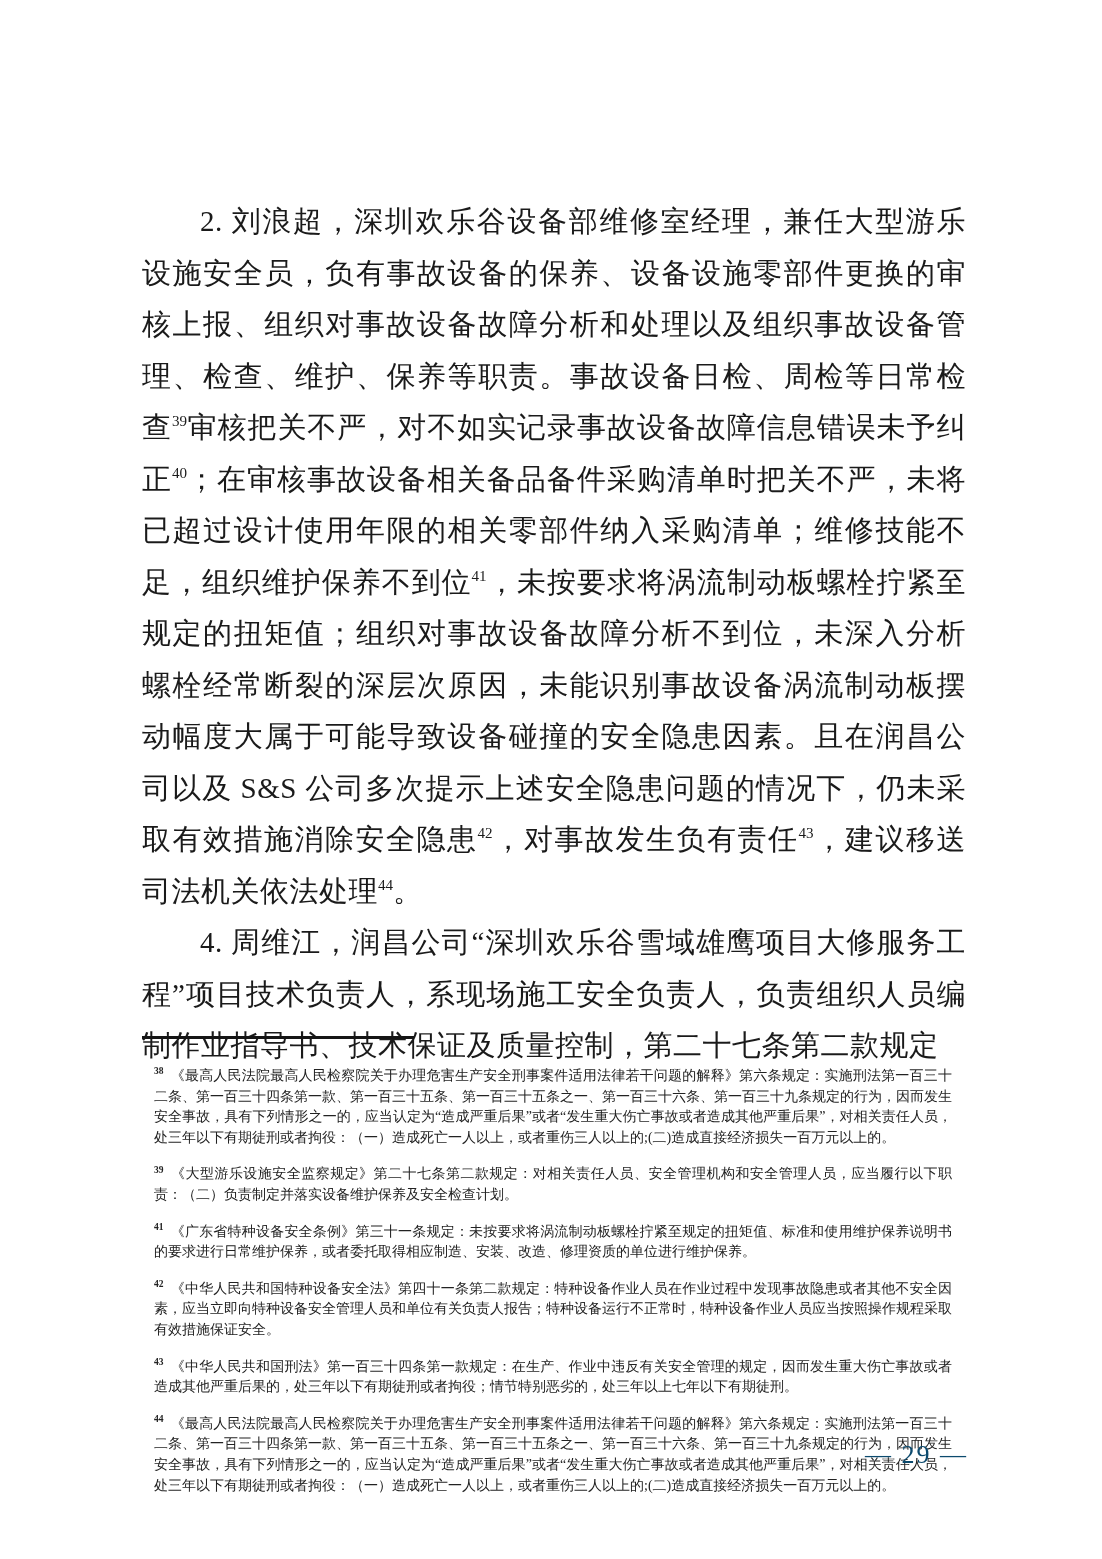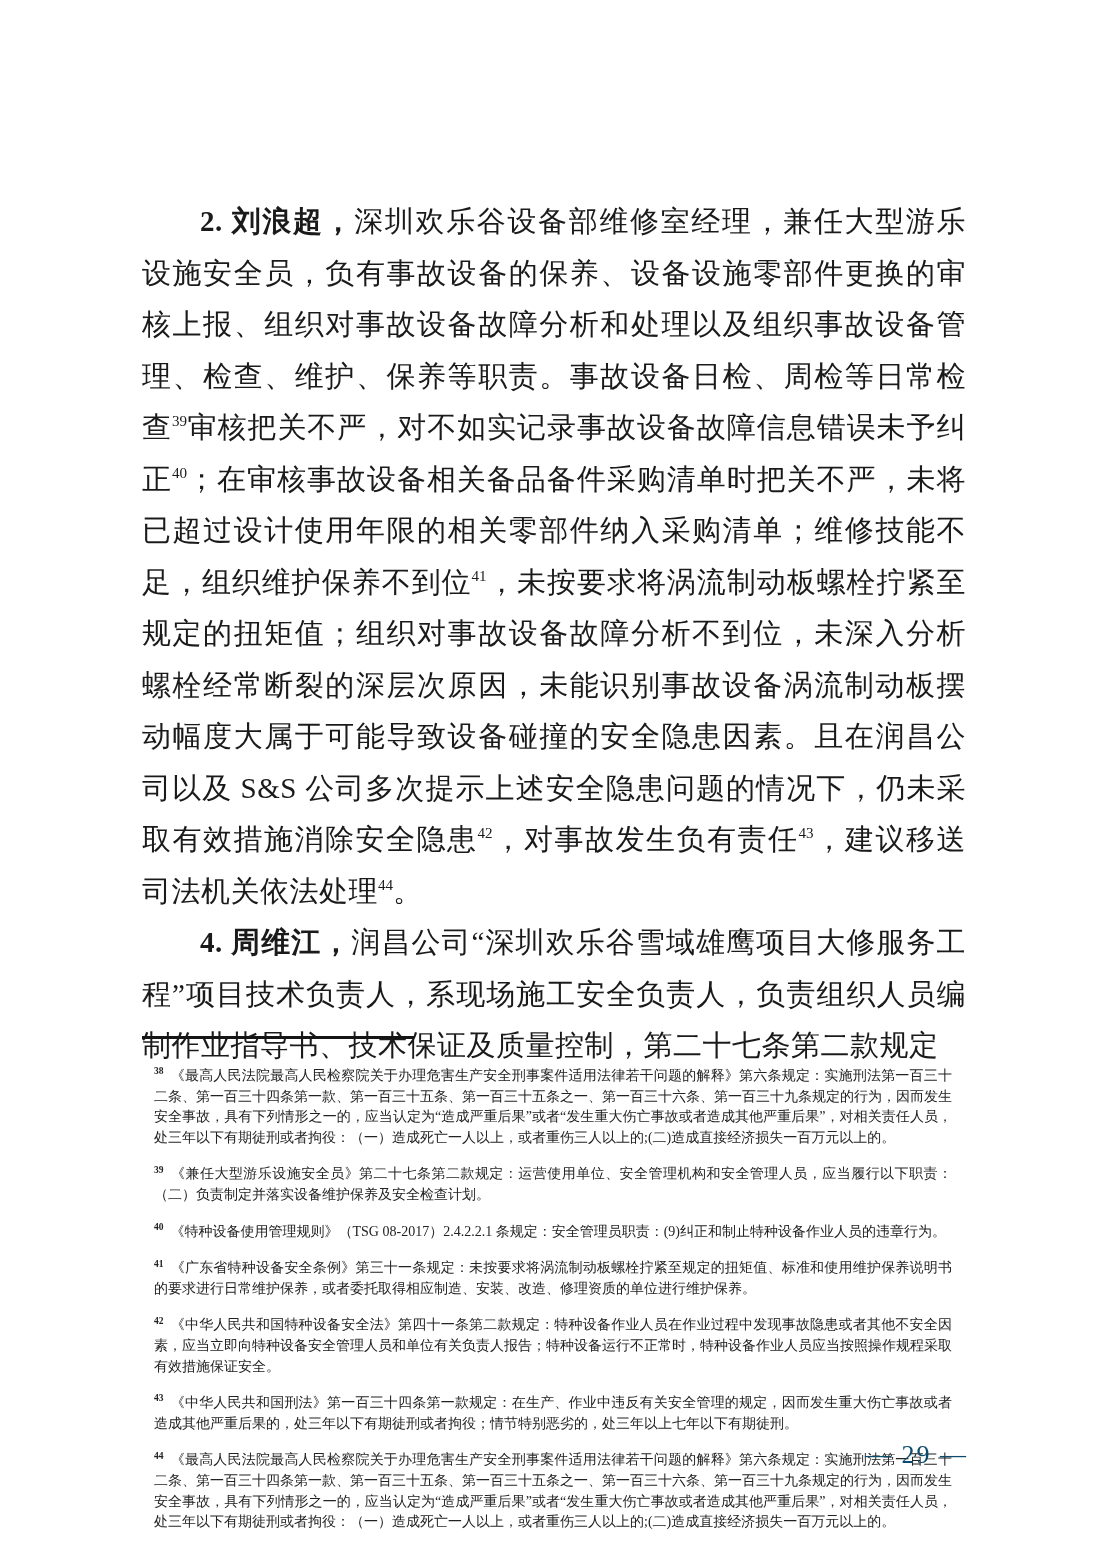--- a/index.html
+++ b/index.html
@@ -20,21 +20,21 @@
   }
   .para {
     margin: 0;
     font-size: 29px;
     line-height: 51.5px;
     text-align: justify;
     text-justify: inter-character;
     text-indent: 58px;
     letter-spacing: 0.5px;
   }
-  .lead { font-weight: bold; }
+  .lead { font-weight: normal; }
   .body-sup {
     font-size: 0.52em;
     vertical-align: super;
     line-height: 0;
     letter-spacing: 0;
   }
 
   .fn-sep {
     position: absolute;
     left: 142px; top: 1036px;
@@ -81,23 +81,22 @@
     <p class="para"><span class="lead">2. 刘浪超，</span><span><span class="body-run">深圳欢乐谷设备部维修室经理，兼任大型游乐设施安全员，负有事故设备的保养、设备设施零部件更换的审核上报、组织对事故设备故障分析和处理以及组织事故设备管理、检查、维护、保养等职责。事故设备日检、周检等日常检查</span><sup class="body-sup">39</sup><span class="body-run">审核把关不严，对不如实记录事故设备故障信息错误未予纠正</span><sup class="body-sup">40</sup><span class="body-run">；在审核事故设备相关备品备件采购清单时把关不严，未将已超过设计使用年限的相关零部件纳入采购清单；维修技能不足，组织维护保养不到位</span><sup class="body-sup">41</sup><span class="body-run">，未按要求将涡流制动板螺栓拧紧至规定的扭矩值；组织对事故设备故障分析不到位，未深入分析螺栓经常断裂的深层次原因，未能识别事故设备涡流制动板摆动幅度大属于可能导致设备碰撞的安全隐患因素。且在润昌公司以及 S&amp;S 公司多次提示上述安全隐患问题的情况下，仍未采取有效措施消除安全隐患</span><sup class="body-sup">42</sup><span class="body-run">，对事故发生负有责任</span><sup class="body-sup">43</sup><span class="body-run">，建议移送司法机关依法处理</span><sup class="body-sup">44</sup><span class="body-run">。</span></span></p>
 
     <p class="para"><span class="lead">4. 周维江，</span><span><span class="body-run">润昌公司“深圳欢乐谷雪域雄鹰项目大修服务工程”项目技术负责人，系现场施工安全负责人，负责组织人员编制作业指导书、技术保证及质量控制，第二十七条第二款规定</span></span></p>
   </main>
 
   <div class="fn-sep"></div>
 
   <section class="footnotes">
     <p class="fn"><sup class="fn-marker">38</sup><span>《最高人民法院最高人民检察院关于办理危害生产安全刑事案件适用法律若干问题的解释》第六条规定：实施刑法第一百三十二条、第一百三十四条第一款、第一百三十五条、第一百三十五条之一、第一百三十六条、第一百三十九条规定的行为，因而发生安全事故，具有下列情形之一的，应当认定为“造成严重后果”或者“发生重大伤亡事故或者造成其他严重后果”，对相关责任人员，处三年以下有期徒刑或者拘役：（一）造成死亡一人以上，或者重伤三人以上的;(二)造成直接经济损失一百万元以上的。</span></p>
 
-    <p class="fn"><sup class="fn-marker">39</sup><span>《兼任大型游乐设施安全员》第二十七条第二款规定：运营使用单位、安全管理机构和安全管理人员，应当履行以下职责：（二）负责制定并落实设备维护保养及安全检查计划。</span></p>
+    <p class="fn"><sup class="fn-marker">39</sup><span>《大型游乐设施安全监察规定》第二十七条第二款规定：对相关责任人员、安全管理机构和安全管理人员，应当履行以下职责：（二）负责制定并落实设备维护保养及安全检查计划。</span></p>
 
-    <p class="fn"><sup class="fn-marker">40</sup><span>《特种设备使用管理规则》（TSG 08-2017）2.4.2.2.1 条规定：安全管理员职责：(9)纠正和制止特种设备作业人员的违章行为。</span></p>
 
     <p class="fn"><sup class="fn-marker">41</sup><span>《广东省特种设备安全条例》第三十一条规定：未按要求将涡流制动板螺栓拧紧至规定的扭矩值、标准和使用维护保养说明书的要求进行日常维护保养，或者委托取得相应制造、安装、改造、修理资质的单位进行维护保养。</span></p>
 
     <p class="fn"><sup class="fn-marker">42</sup><span>《中华人民共和国特种设备安全法》第四十一条第二款规定：特种设备作业人员在作业过程中发现事故隐患或者其他不安全因素，应当立即向特种设备安全管理人员和单位有关负责人报告；特种设备运行不正常时，特种设备作业人员应当按照操作规程采取有效措施保证安全。</span></p>
 
     <p class="fn"><sup class="fn-marker">43</sup><span>《中华人民共和国刑法》第一百三十四条第一款规定：在生产、作业中违反有关安全管理的规定，因而发生重大伤亡事故或者造成其他严重后果的，处三年以下有期徒刑或者拘役；情节特别恶劣的，处三年以上七年以下有期徒刑。</span></p>
 
     <p class="fn"><sup class="fn-marker">44</sup><span>《最高人民法院最高人民检察院关于办理危害生产安全刑事案件适用法律若干问题的解释》第六条规定：实施刑法第一百三十二条、第一百三十四条第一款、第一百三十五条、第一百三十五条之一、第一百三十六条、第一百三十九条规定的行为，因而发生安全事故，具有下列情形之一的，应当认定为“造成严重后果”或者“发生重大伤亡事故或者造成其他严重后果”，对相关责任人员，处三年以下有期徒刑或者拘役：（一）造成死亡一人以上，或者重伤三人以上的;(二)造成直接经济损失一百万元以上的。</span></p>
   </section>
 

